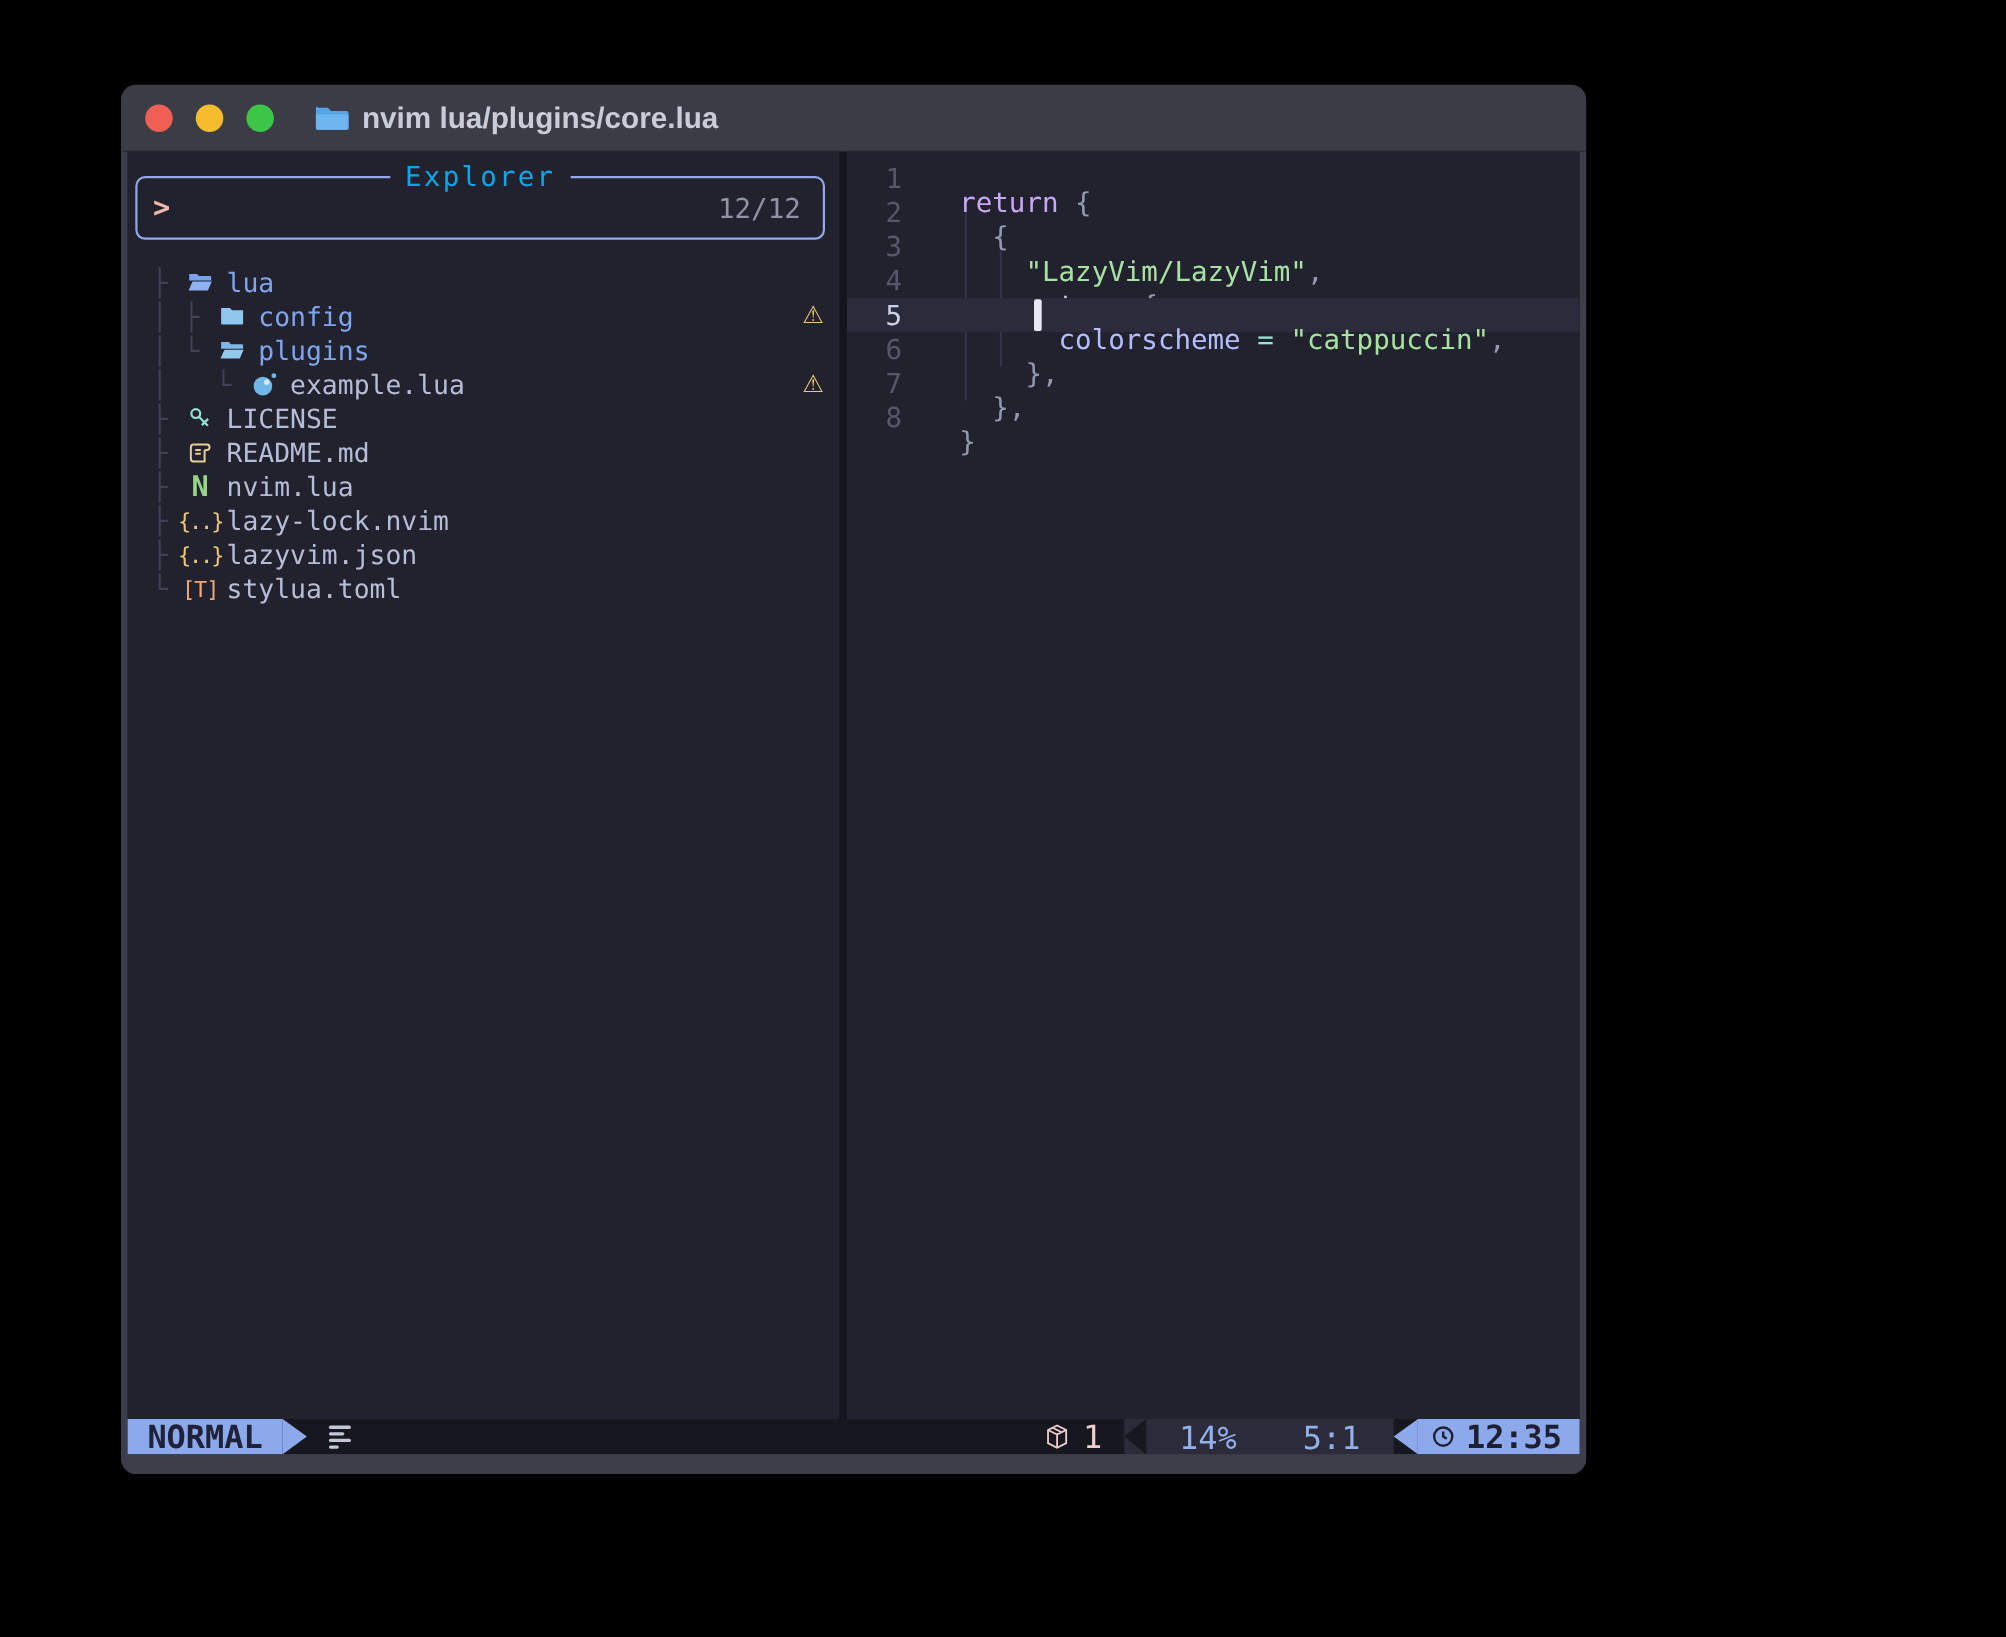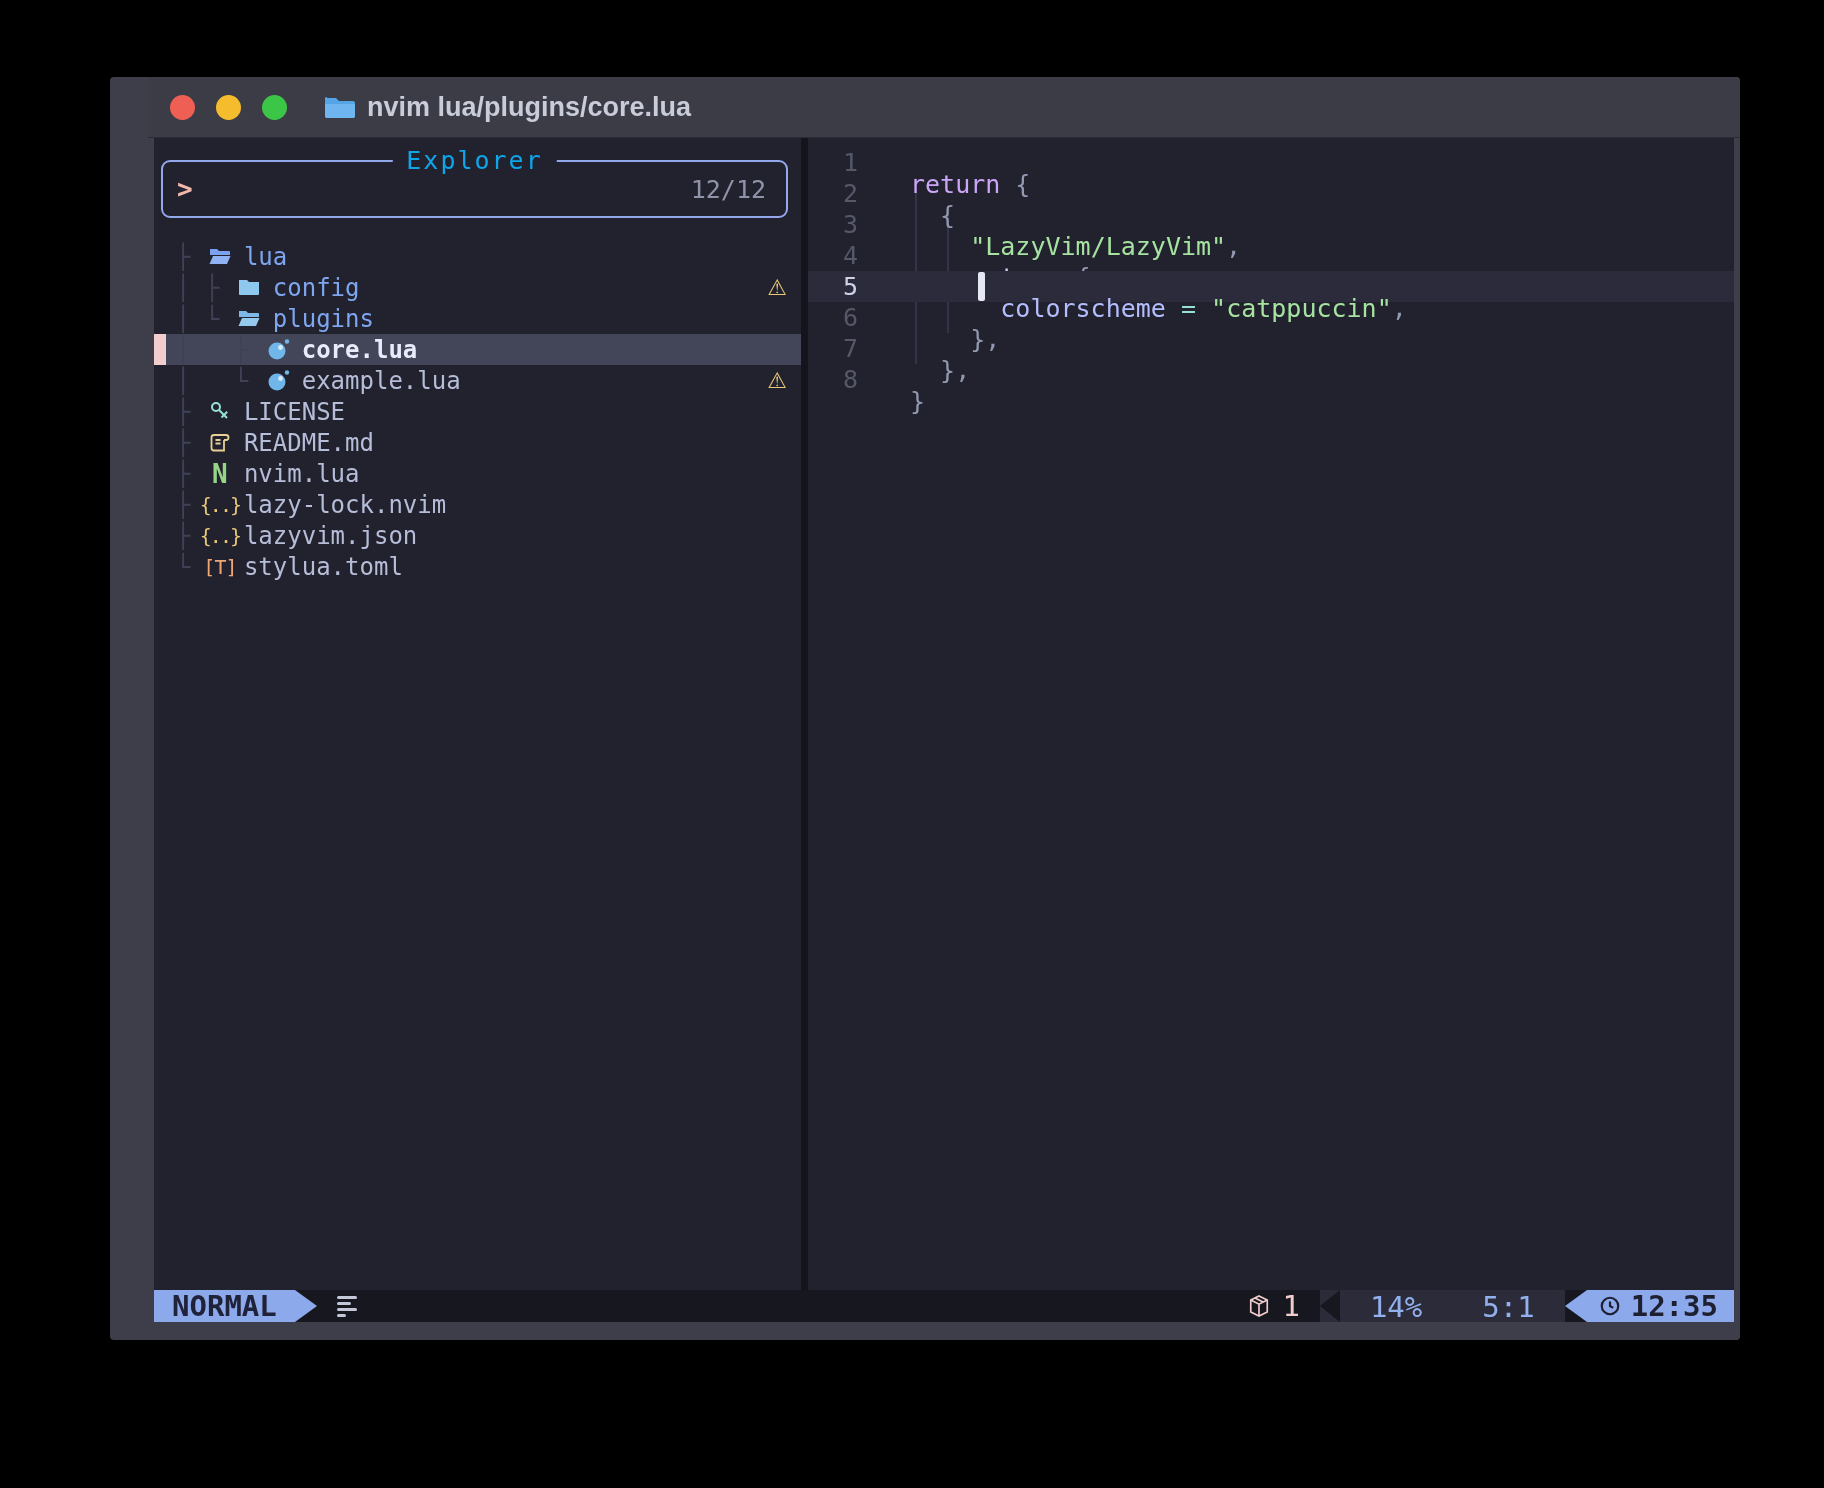--- a/index.html
+++ b/index.html
@@ -7,23 +7,23 @@
     --cursorline:#2b2b3b; --selrow:#434559; --sep:#14141c;
     --blue:#8ca9ec; --border-blue:#93a7ec; --dir-blue:#7ea6f0; --lavender:#b4befe;
     --mauve:#cba6f7; --green:#a6e3a1; --teal:#94e2d5; --pink:#f5c2e7; --peach:#f0a868;
     --red:#f28fad; --yellow:#e9c877; --rosewater:#f2cdcd; --text:#cdd6f4;
     --muted:#8a8fa5; --gutter:#545868; --tree-line:#3f4257; --file-text:#b6bdd8;
     --group-blue:#87acf5; --pun:#9399b2; --sky:#8fc8ee;
   }
   *{margin:0;padding:0;box-sizing:border-box}
   html,body{width:1824px;height:1488px;background:#000;overflow:hidden;
     font-family:"DejaVu Sans Mono",monospace;}
-  .window{position:absolute;left:110px;top:77px;width:1630px;height:1263px;
-    background:var(--frame);border-radius:4px;box-shadow:0 24px 70px rgba(0,0,0,.65);
-    display:flex;flex-direction:column;overflow:hidden;padding-left:38px;}
+  .window{position:absolute;left:110px;top:77px;width:1332px;height:1263px;
+    background:var(--frame);border-radius:14px;box-shadow:0 24px 70px rgba(0,0,0,.65);
+    display:flex;flex-direction:column;overflow:hidden;}
   
   .titlebar{height:61px;background:var(--titlebar);display:flex;align-items:center;
     padding-left:22px;flex:none;border-bottom:1px solid #2a2a33;}
   .lights{display:flex;gap:21px;align-items:center}
   .light{width:25px;height:25px;border-radius:50%}
   .l-red{background:#ef5f53}.l-yellow{background:#f5bd2e}.l-green{background:#3bc648}
   .tb-title{display:flex;align-items:center;gap:12px;margin-left:38px;
     font-family:"Liberation Sans",sans-serif;font-weight:bold;font-size:27px;color:#c9ccd9;}
   
   .content{flex:1;display:flex;min-height:0;background:var(--bg);
@@ -142,32 +142,20 @@
           <div class="trow">
             <span class="pfx">│ └ </span>
             <span class="ticon">
               <svg class="ic" width="26" height="24" viewBox="0 0 24 24">
                 <path fill="#7fb8e6" d="M2 4h7l2 2h10a1 1 0 0 1 1 1v3H2z"></path>
                 <path fill="#93c9ee" d="M1.5 19h17.5l3.5-8H5z"></path>
               </svg>
             </span>
             <span class="nm nm-dir">plugins</span>
           </div>
-          <div class="trow sel">
-            <span class="selmark"></span>
-            <span class="pfx">│   ├ </span>
-            <span class="ticon">
-              <svg class="ic" width="26" height="24" viewBox="0 0 24 24">
-                <circle cx="11" cy="13" r="8.5" fill="#70b6e8"></circle>
-                <circle cx="14.5" cy="9.5" r="2.4" fill="#d7ecf8"></circle>
-                <circle cx="21" cy="3.5" r="2.2" fill="#70b6e8"></circle>
-              </svg>
-            </span>
-            <span class="nm">core.lua</span>
-          </div>
           <div class="trow">
             <span class="pfx">│   └ </span>
             <span class="ticon">
               <svg class="ic" width="26" height="24" viewBox="0 0 24 24">
                 <circle cx="11" cy="13" r="8.5" fill="#70b6e8"></circle>
                 <circle cx="14.5" cy="9.5" r="2.4" fill="#d7ecf8"></circle>
                 <circle cx="21" cy="3.5" r="2.2" fill="#70b6e8"></circle>
               </svg>
             </span>
             <span class="nm">example.lua</span>

